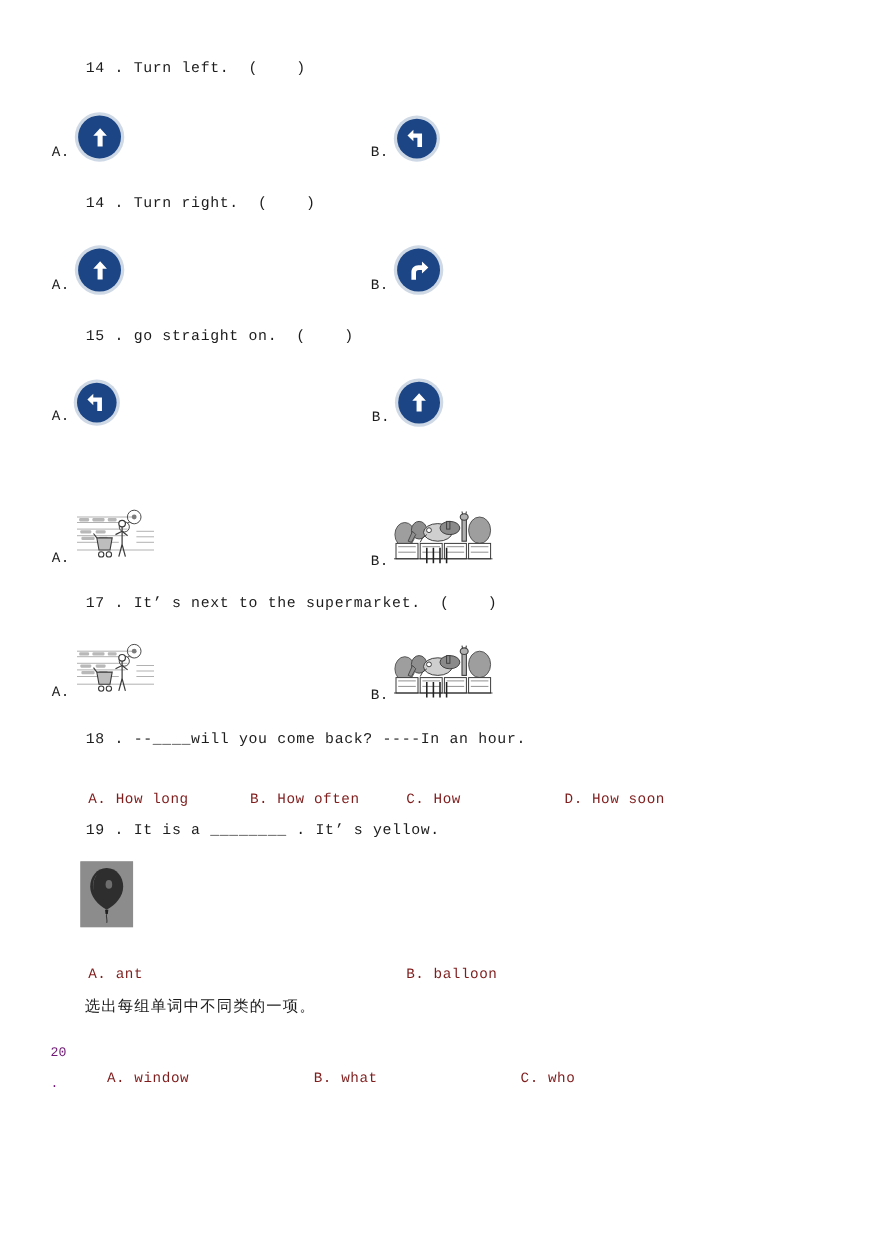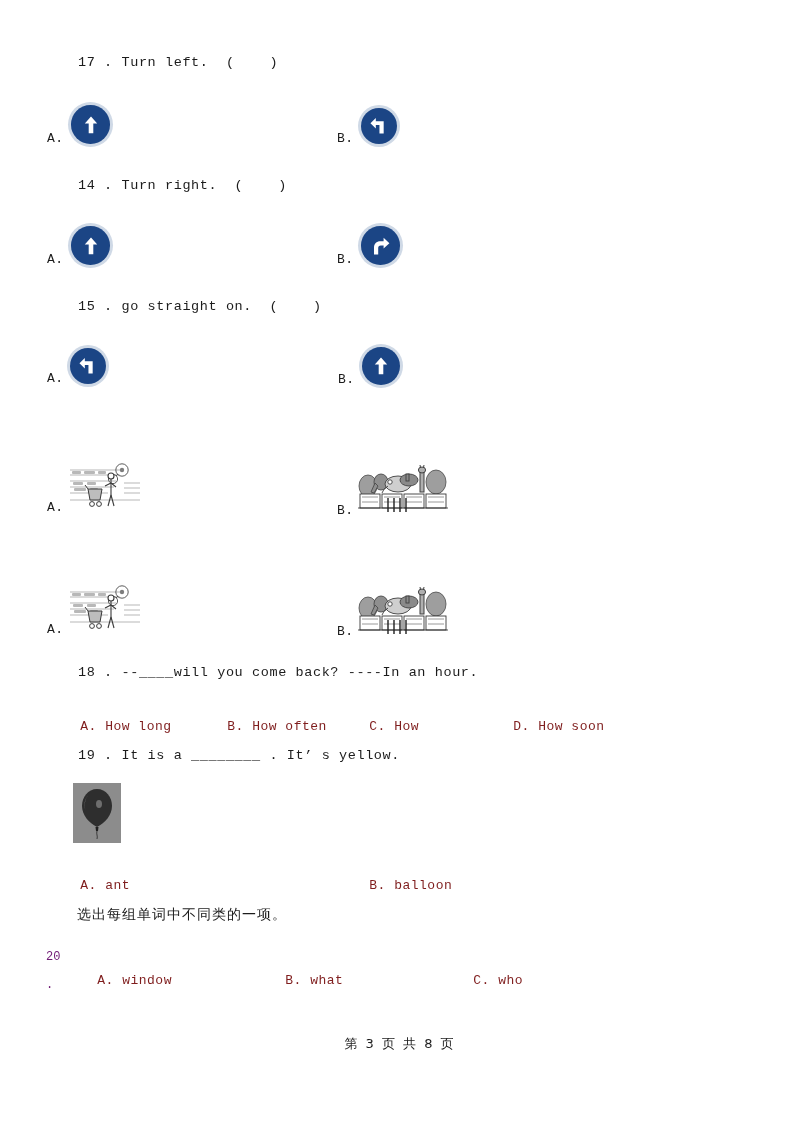--- a/index.html
+++ b/index.html
@@ -112,21 +112,21 @@
     overflow: hidden;
     background: #8f8f8f;
   }
   .photo svg { display: block; }
 </style>
 </head>
 <body>
 
 <div class="page">
 
-  <div class="q-stem" style="left:78px; top:55px;">17 . Turn left.  (    )</div>
+  <div class="q-stem" style="left:78px; top:55px;">14 . Turn left.  (    )</div>
 
   <div class="sign" style="left:68px; top:102px; width:45px; height:45px;">
     <div class="sign-inner">
       <svg width="24" height="24" viewBox="0 0 24 24" aria-hidden="true">
         <path d="M12 3.5 L18.2 10.4 L14.3 10.4 L14.3 20.2 L9.7 20.2 L9.7 10.4 L5.8 10.4 Z" fill="#ffffff"></path>
       </svg>
     </div>
   </div>
   <div class="opt-label" style="left:47px; top:131px;">A.</div>
 
@@ -275,20 +275,21 @@
         <line x1="42" y1="36" x2="42" y2="50"></line>
         <line x1="48" y1="36" x2="48" y2="50"></line>
       </g>
       <g stroke="#2a2a2a" stroke-width="0.8" fill="none">
         <line x1="0" y1="46" x2="90" y2="46"></line>
       </g>
     </svg>
   </div>
   <div class="opt-label" style="left:337px; top:503px;">B.</div>
 
+  <div class="q-stem" style="left:78px; top:542px;">17 . It’ s next to the supermarket.  (    )</div>
 
   <div class="sketch" style="left:68px; top:584px; width:74px; height:50px;">
     <svg width="74" height="50" viewBox="0 0 74 50" aria-hidden="true">
       <rect x="0" y="0" width="74" height="50" fill="#ffffff"></rect>
       <g stroke="#9a9a9a" stroke-width="0.7" fill="none">
         <line x1="2" y1="8" x2="52" y2="8"></line>
         <line x1="2" y1="13" x2="52" y2="13"></line>
         <line x1="2" y1="19" x2="48" y2="19"></line>
         <line x1="2" y1="25" x2="46" y2="25"></line>
         <line x1="2" y1="31" x2="40" y2="31"></line>
@@ -428,15 +429,14 @@
   <div class="opt-text" style="left:64px; top:958px;">
     <span>A.</span><span> </span><span>window</span>
   </div>
   <div class="opt-text" style="left:252px; top:958px;">
     <span>B.</span><span> </span><span>what</span>
   </div>
   <div class="opt-text" style="left:440px; top:958px;">
     <span>C.</span><span> </span><span>who</span>
   </div>
 
-  <div class="footer" style="top:1035px;">第 3 页 共 8 页</div>
 
 </div>
 
 </body></html>

